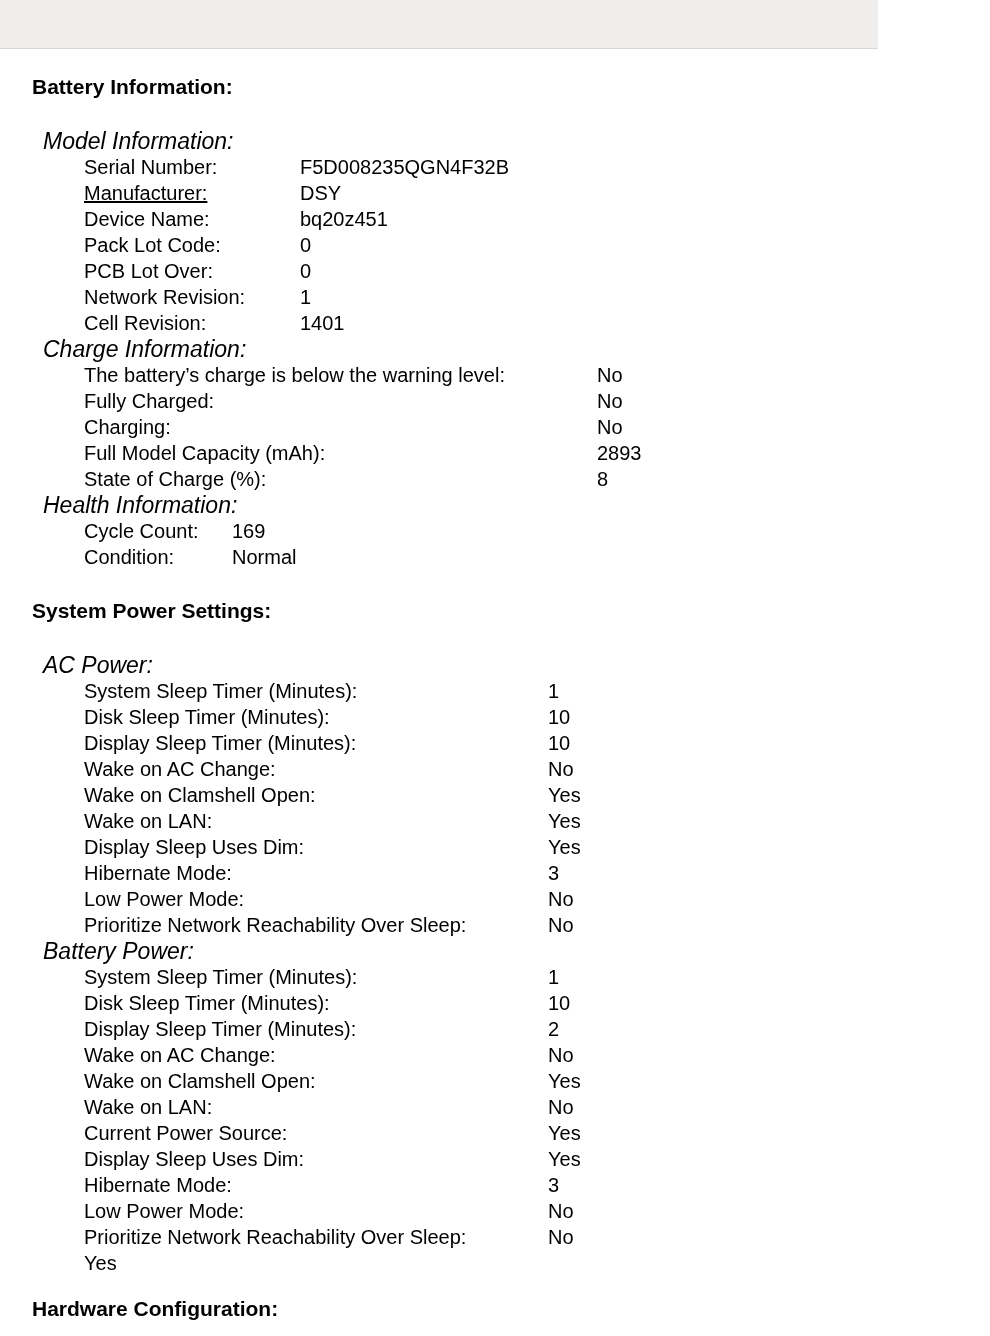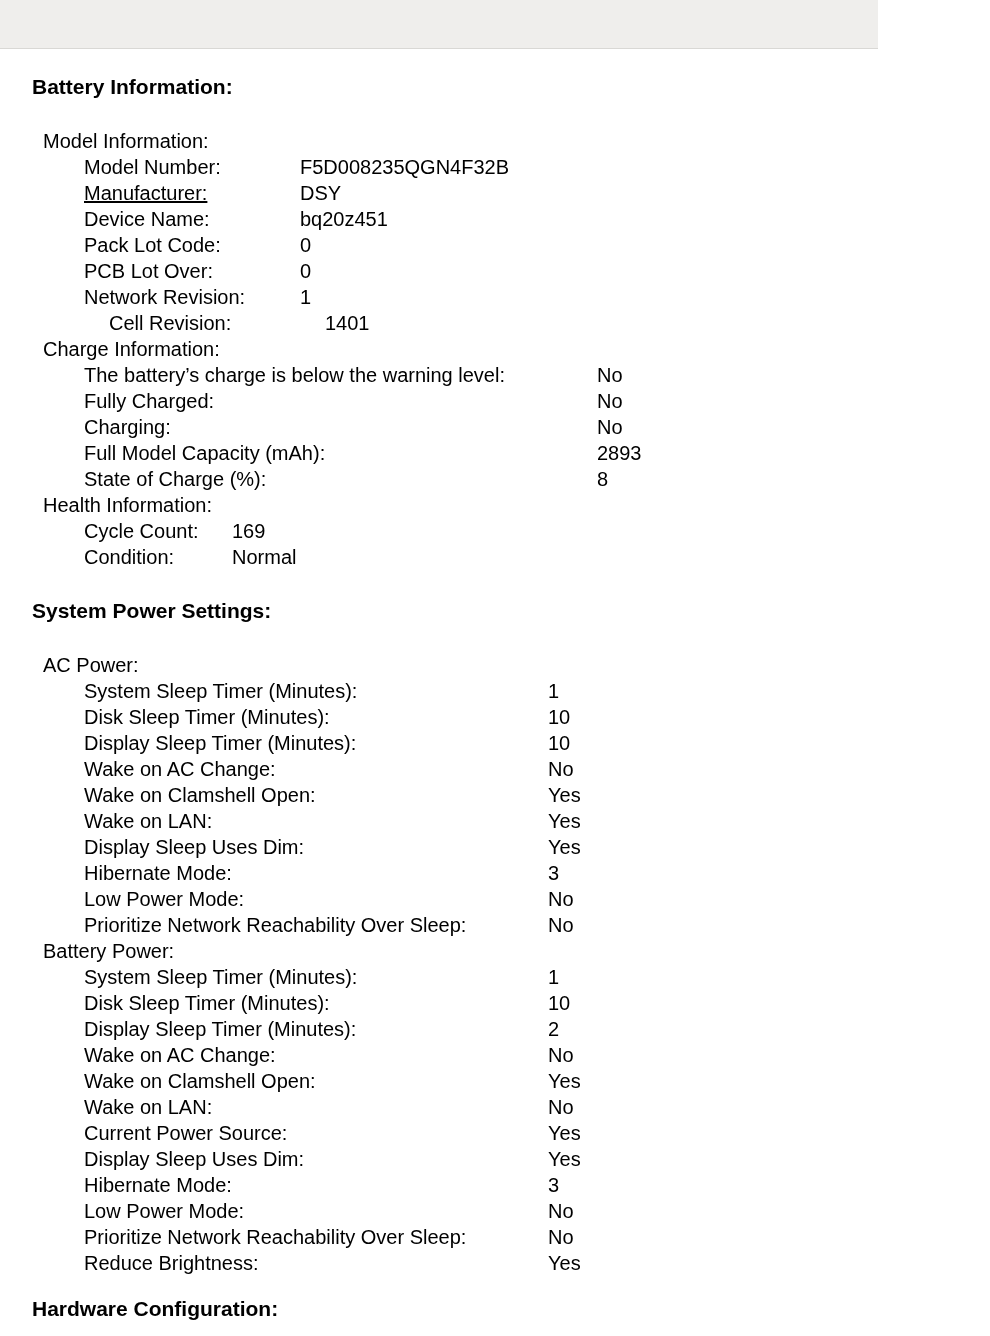--- a/index.html
+++ b/index.html
@@ -35,24 +35,25 @@
   }
   .section-title {
     font-size: 21px;
     font-weight: 700;
     line-height: 30px;
     margin-left: 32px;
     margin-bottom: 26px;
     white-space: pre;
   }
   .group-name {
-    font-size: 20px;
+    font-size: 23px;
     line-height: 26px;
     margin-left: 43px;
     white-space: pre;
+    font-style: italic;
   }
   .row {
     display: flex;
     margin-left: 84px;
     font-size: 20px;
     line-height: 26px;
   }
   .row .label {
     flex: none;
     white-space: pre;
@@ -66,21 +67,21 @@
 <body>
 
 <div class="window">
   <div class="toolbar"></div>
   <div class="content">
       <div class="section">
         <div class="section-title">Battery Information:</div>
         <div class="group">
           <div class="group-name">Model Information:</div>
           <div class="row">
-            <span class="label" style="min-width: 216px;">Model Number:</span>
+            <span class="label" style="min-width: 216px;">Serial Number:</span>
             <span class="value">F5D008235QGN4F32B</span>
           </div>
           <div class="row">
             <span class="label" style="min-width: 216px; text-decoration: underline;">Manufacturer:</span>
             <span class="value">DSY</span>
           </div>
           <div class="row">
             <span class="label" style="min-width: 216px;">Device Name:</span>
             <span class="value">bq20z451</span>
           </div>
@@ -90,21 +91,21 @@
           </div>
           <div class="row">
             <span class="label" style="min-width: 216px;">PCB Lot Over:</span>
             <span class="value">0</span>
           </div>
           <div class="row">
             <span class="label" style="min-width: 216px;">Network Revision:</span>
             <span class="value">1</span>
           </div>
           <div class="row">
-            <span class="label" style="min-width: 216px; margin-left: 25px;">Cell Revision:</span>
+            <span class="label" style="min-width: 216px;">Cell Revision:</span>
             <span class="value">1401</span>
           </div>
         </div>
         <div class="group">
           <div class="group-name">Charge Information:</div>
           <div class="row">
             <span class="label" style="min-width: 513px;">The battery’s charge is below the warning level:</span>
             <span class="value">No</span>
           </div>
           <div class="row">
@@ -221,21 +222,20 @@
           </div>
           <div class="row">
             <span class="label" style="min-width: 464px;">Low Power Mode:</span>
             <span class="value">No</span>
           </div>
           <div class="row">
             <span class="label" style="min-width: 464px;">Prioritize Network Reachability Over Sleep:</span>
             <span class="value">No</span>
           </div>
           <div class="row">
-            <span class="label" style="min-width: 464px;">Reduce Brightness:</span>
             <span class="value">Yes</span>
           </div>
         </div>
       </div>
       <div class="section">
         <div class="section-title">Hardware Configuration:</div>
       </div>
     </div>
 </div>
 

